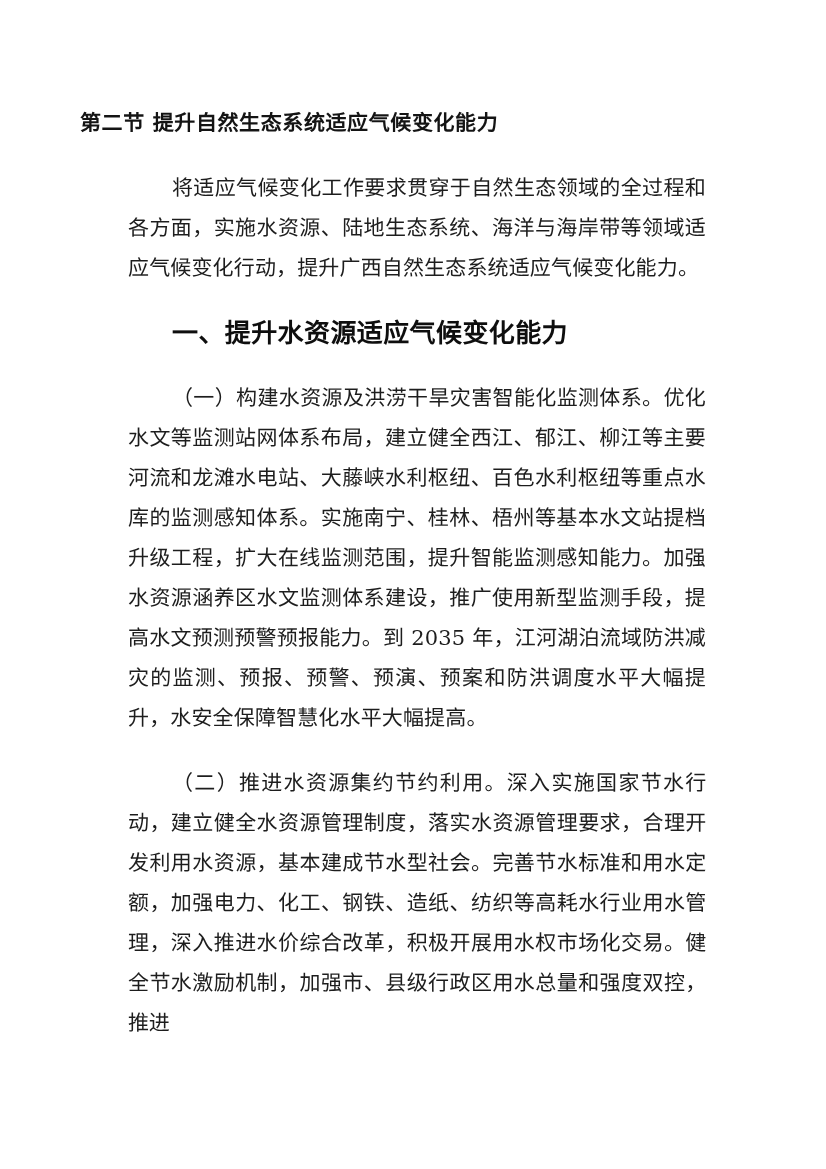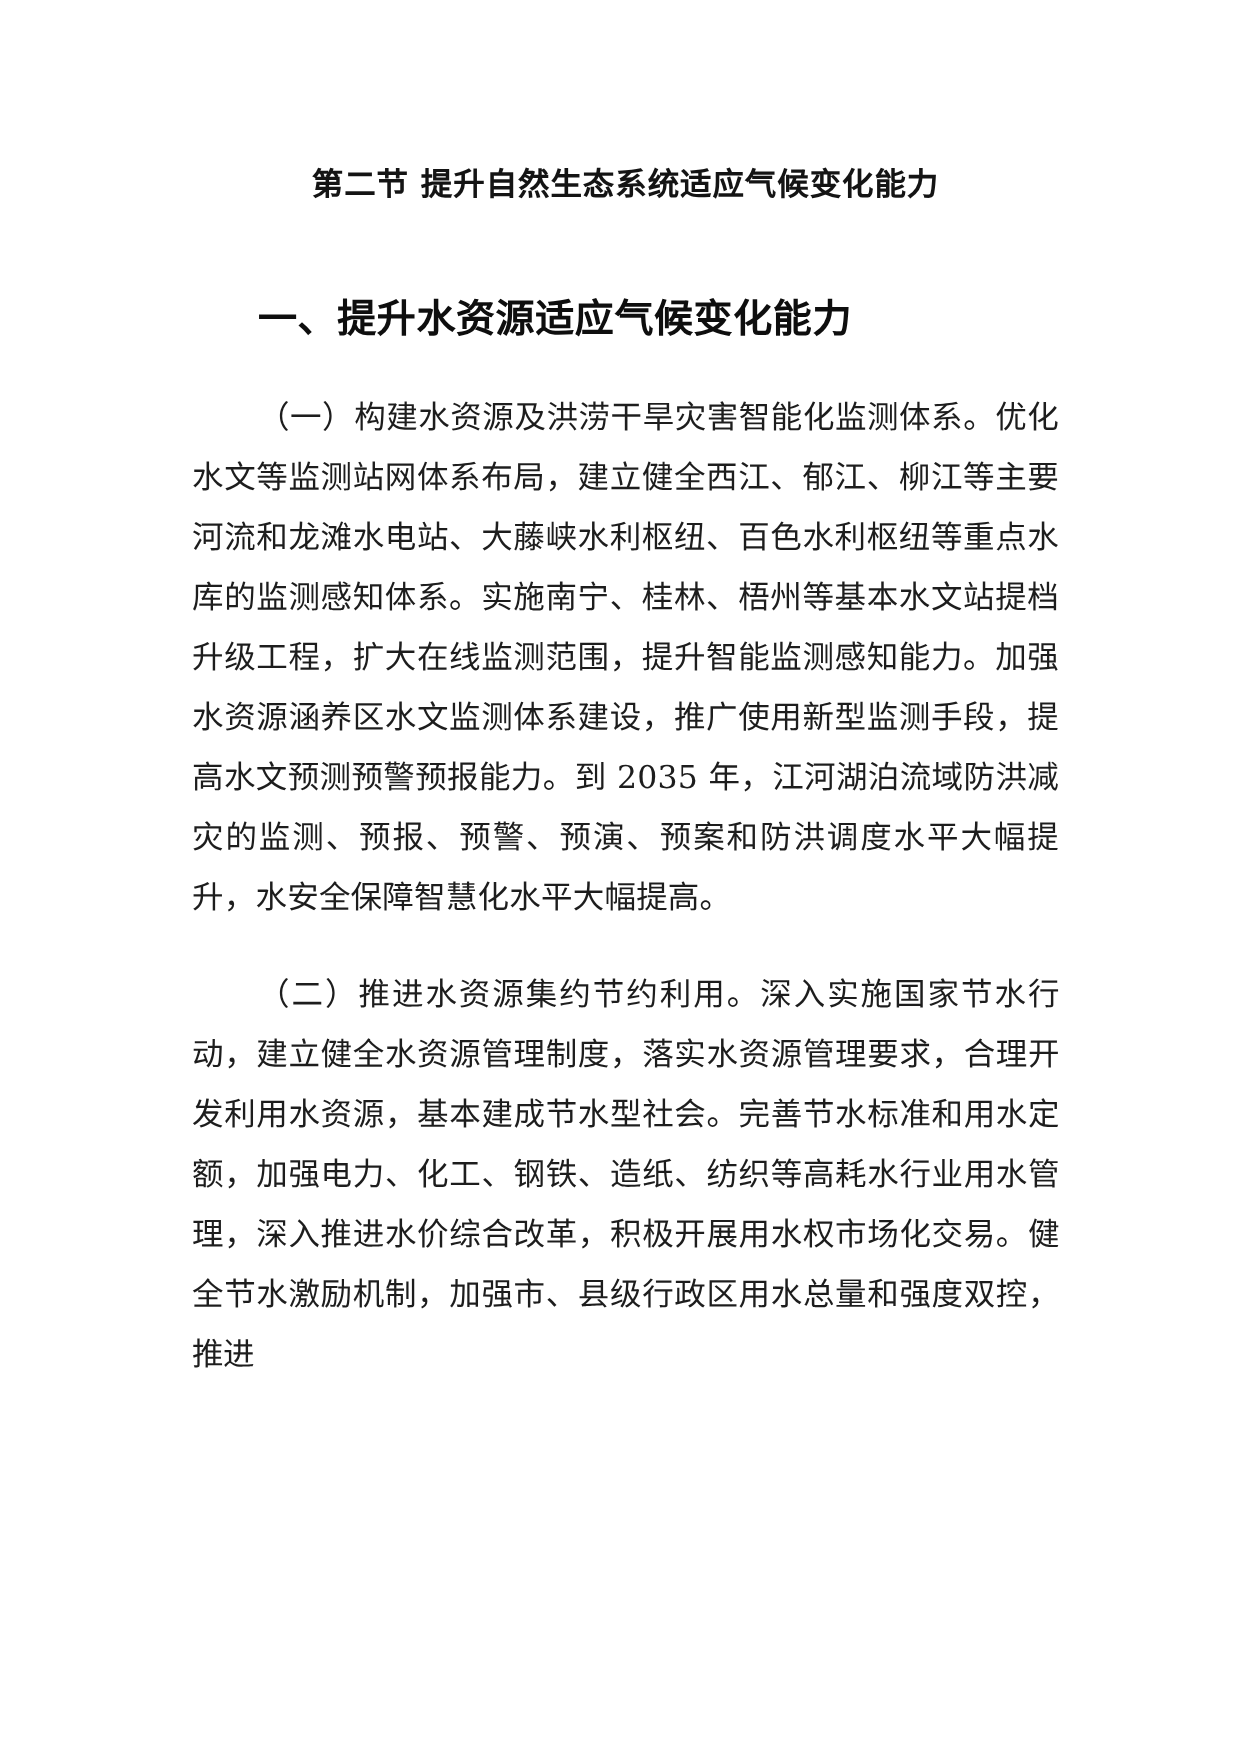--- a/index.html
+++ b/index.html
@@ -30,21 +30,21 @@
     width: 578px;
   }
 
   .doc-title {
     margin: 0;
     padding: 0;
     position: absolute;
     left: -48px;
     top: 108px;
     width: 674px;
-    text-align: center;
+    text-align: left;
     font-size: 21px;
     line-height: 30px;
     font-weight: 700;
     letter-spacing: 0.6px;
     color: #141414;
     font-family: "DejaVu Serif", "Liberation Serif", serif;
   }
 
   .body-block {
     position: absolute;
@@ -92,20 +92,21 @@
 <body>
 
 <div class="page">
 
   <div class="content">
 
     <h1 class="doc-title">第二节 提升自然生态系统适应气候变化能力</h1>
 
     <div class="body-block">
 
+      <p class="para">将适应气候变化工作要求贯穿于自然生态领域的全过程和各方面，实施水资源、陆地生态系统、海洋与海岸带等领域适应气候变化行动，提升广西自然生态系统适应气候变化能力。</p>
 
       <h2 class="section-heading">一、提升水资源适应气候变化能力</h2>
 
       <p class="para">（一）构建水资源及洪涝干旱灾害智能化监测体系。优化水文等监测站网体系布局，建立健全西江、郁江、柳江等主要河流和龙滩水电站、大藤峡水利枢纽、百色水利枢纽等重点水库的监测感知体系。实施南宁、桂林、梧州等基本水文站提档升级工程，扩大在线监测范围，提升智能监测感知能力。加强水资源涵养区水文监测体系建设，推广使用新型监测手段，提高水文预测预警预报能力。到 2035 年，江河湖泊流域防洪减灾的监测、预报、预警、预演、预案和防洪调度水平大幅提升，水安全保障智慧化水平大幅提高。</p>
 
       <p class="para tight">（二）推进水资源集约节约利用。深入实施国家节水行动，建立健全水资源管理制度，落实水资源管理要求，合理开发利用水资源，基本建成节水型社会。完善节水标准和用水定额，加强电力、化工、钢铁、造纸、纺织等高耗水行业用水管理，深入推进水价综合改革，积极开展用水权市场化交易。健全节水激励机制，加强市、县级行政区用水总量和强度双控，推进</p>
 
     </div>
   </div>
 

